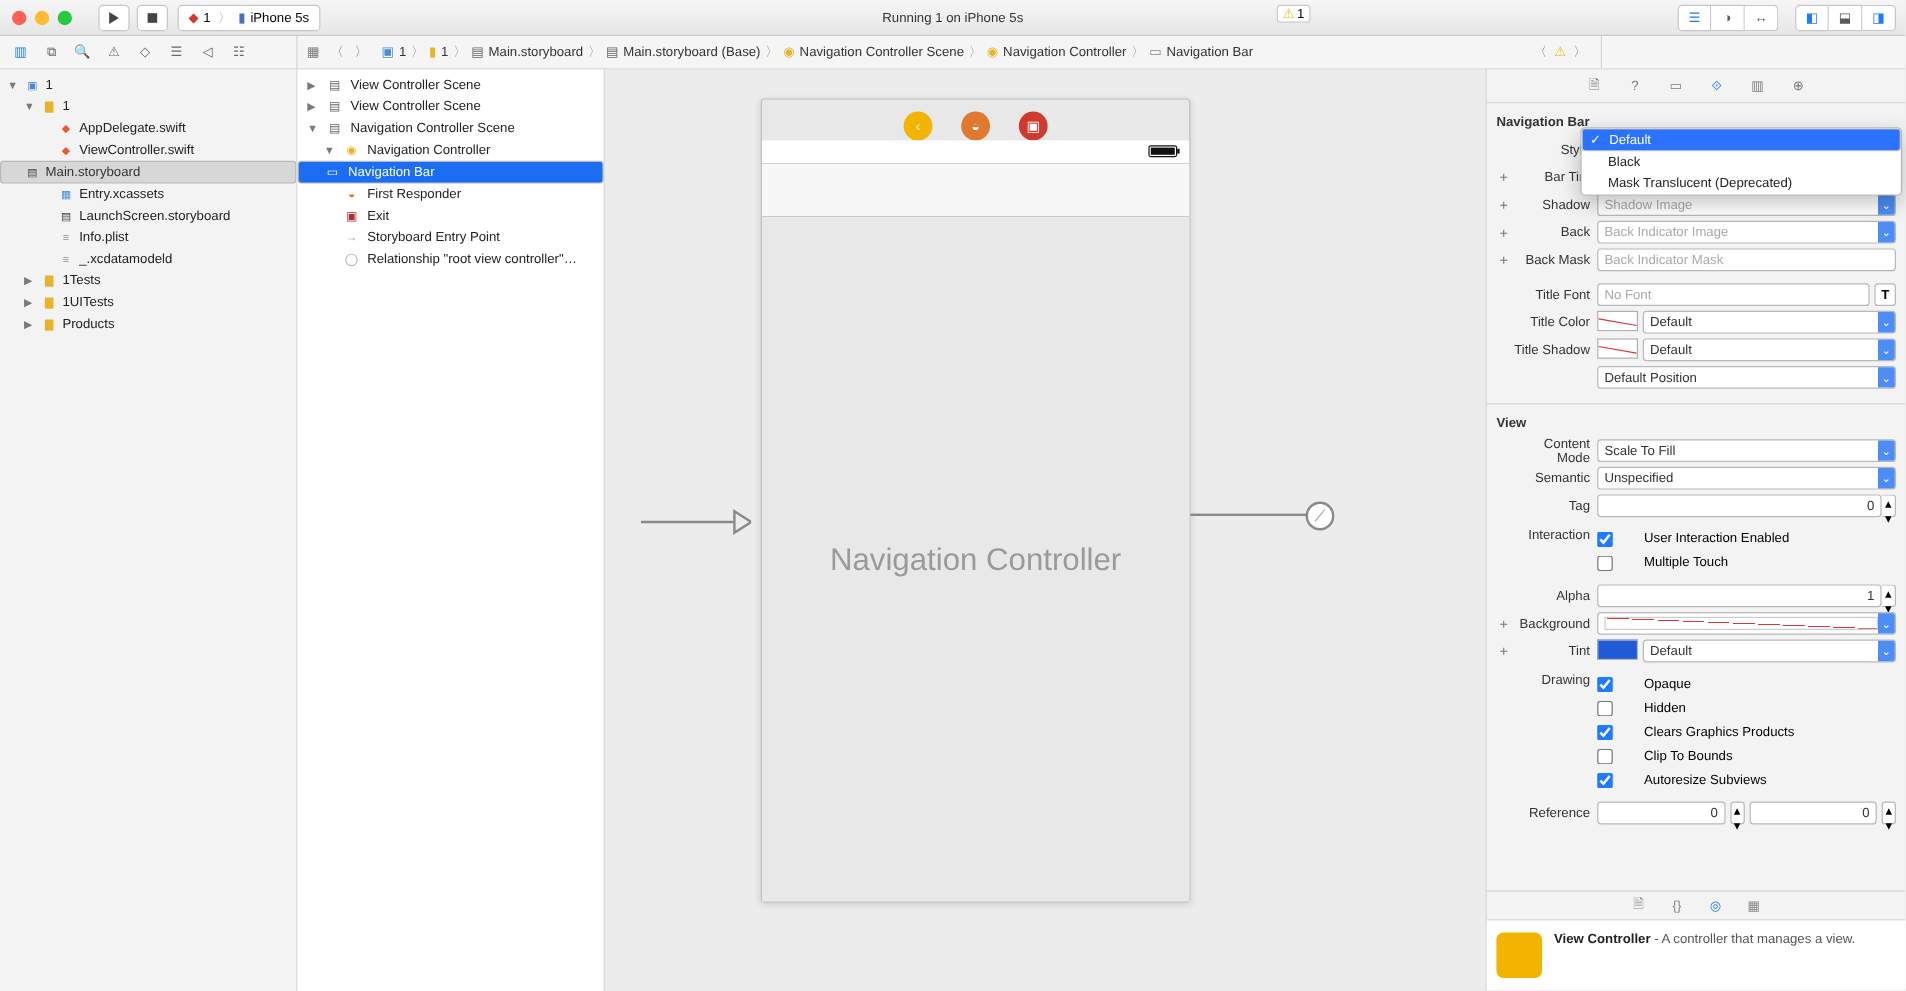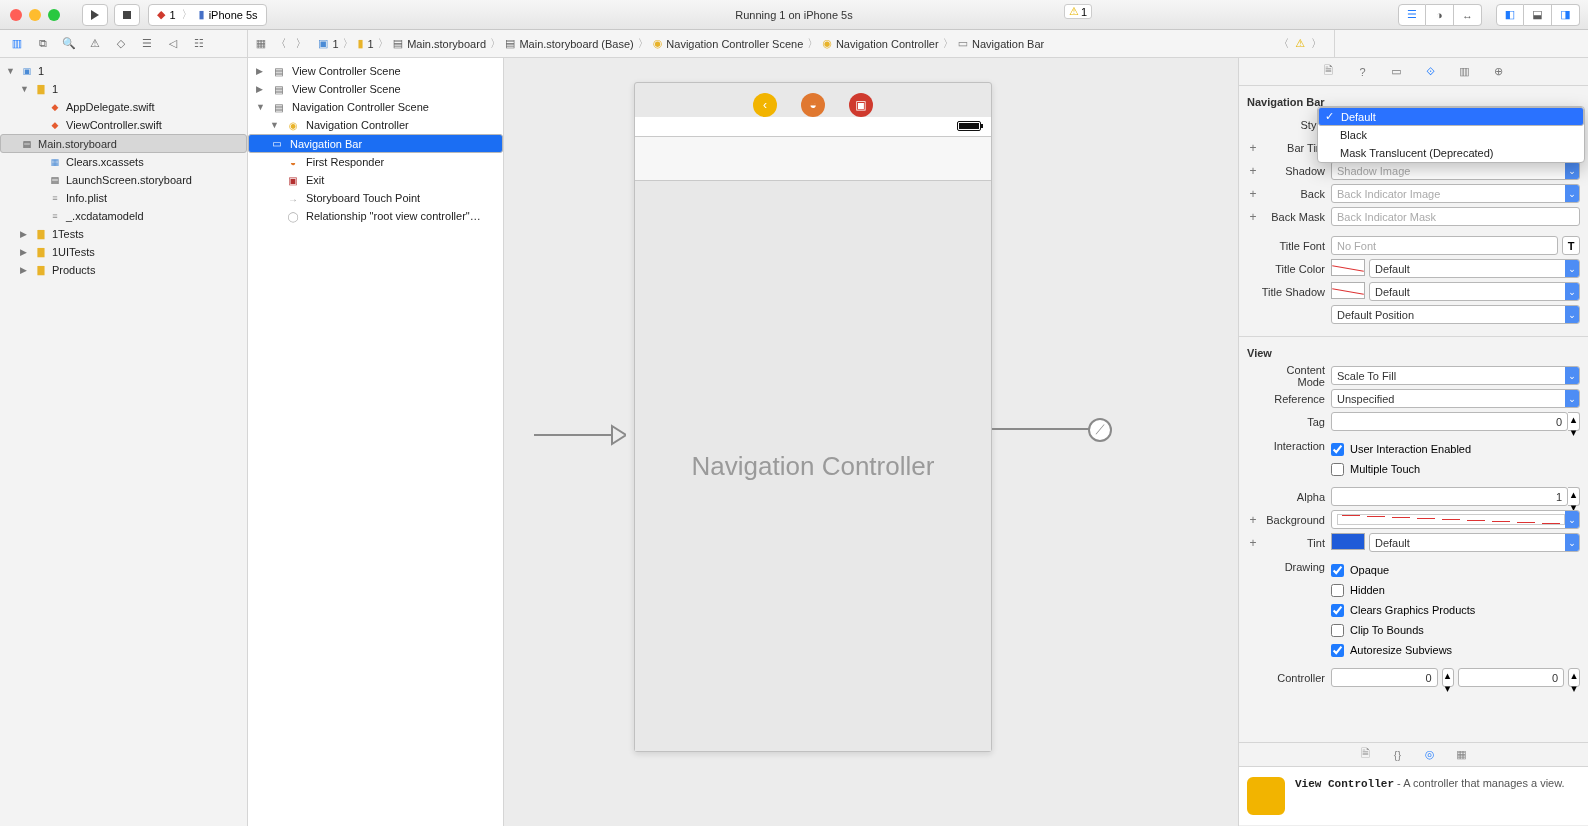--- a/index.html
+++ b/index.html
@@ -87,30 +87,30 @@
 .field-row .lbl { width:72px; text-align:right; color:#333; padding-right:6px; font-size:11px; }
 .field-row .plus { width:12px; color:#777; text-align:center; font-size:12px; }
 .field-row .ctrl { flex:1; display:flex; }
 .sel, .inp { flex:1; height:19px; border:1px solid #b8b8b8; border-radius:3px; background:#fff; display:flex; align-items:center; padding:0 5px; color:#333; position:relative; }
 .sel .caret { margin-left:auto; width:14px; height:17px; background:#4d8df5; border-radius:0 2px 2px 0; display:flex; align-items:center; justify-content:center; color:#fff; font-size:9px; margin-right:-5px; }
 .inp.placeholder { color:#aaa; }
 .swatch { width:34px; height:17px; border:1px solid #b0b0b0; margin-right:4px; position:relative; background:#fff; }
 .swatch .x { position:absolute; inset:0; }
 .swatch .x::before{content:""; position:absolute; left:0; right:0; top:50%; height:1px; background:#d33; transform:rotate(10deg);}
 .swatch.blue{ background:#1f5bd8; }
-.cb-row { display:flex; align-items:center; height:18px; }
+.cb-row { display:flex; align-items:center; height:18px;gap:20px; }
 .cb-row input { margin-right:6px; accent-color:#1f7bff; }
 .lib-tabs { height:24px; border-top:1px solid #d5d5d5; display:flex; align-items:center; justify-content:center; gap:16px; }
 .lib-tabs .lt { color:#888; width:16px; text-align:center;}
 .lib-tabs .lt.active{ color:#1f7bff; }
 .lib { border-top:1px solid #d5d5d5; background:#fff; }
 .lib-item { display:flex; gap:10px; padding:10px 8px; border-bottom:1px solid #eee; align-items:flex-start; }
 .lib-icon { width:38px; height:38px; border:2px dashed #f2b400; border-radius:6px; flex-shrink:0; }
 .lib-icon.solid{ border-style:solid; background:#f2b400; }
-.lib-item .meta .title { font-weight:600; color:#222; display:inline;font-family:Liberation Mono, monospace; }
+.lib-item .meta .title { font-weight:600; color:#222; display:inline; }
 .lib-item .meta .desc { color:#555; display:inline; }
 
 .dropdown { position:absolute; z-index:50; background:#fff; border:1px solid #b8b8b8; border-radius:4px; box-shadow:0 6px 18px rgba(0,0,0,.25); overflow:hidden; }
 .dd-item { padding:3px 20px 3px 22px; position:relative; color:#222; }
 .dd-item.sel { background:#2a72ff; color:#fff; }
 .dd-item.sel::before { content:"✓"; position:absolute; left:6px; }
 </style>
 </head>
 <body>
 
@@ -244,21 +244,21 @@
         <span>ViewController.swift</span>
       </div>
       <div class="nav-row indent2 sel">
         <span class="disclosure"></span>
         <span class="ficon sb">▤</span>
         <span>Main.storyboard</span>
       </div>
       <div class="nav-row indent2">
         <span class="disclosure"></span>
         <span class="ficon assets">▦</span>
-        <span>Clears.xcassets</span>
+        <span>Entry.xcassets</span>
       </div>
       <div class="nav-row indent2">
         <span class="disclosure"></span>
         <span class="ficon sb">▤</span>
         <span>LaunchScreen.storyboard</span>
       </div>
       <div class="nav-row indent2">
         <span class="disclosure"></span>
         <span class="ficon plist">≡</span>
         <span>Info.plist</span>
@@ -318,21 +318,21 @@
           <span>First Responder</span>
         </div>
         <div class="out-row oi-pad1">
           <span class="disclosure"></span>
           <span class="out-icon exit">▣</span>
           <span>Exit</span>
         </div>
         <div class="out-row oi-pad1">
           <span class="disclosure"></span>
           <span class="out-icon entry">→</span>
-          <span>Storyboard Touch Point</span>
+          <span>Storyboard Entry Point</span>
         </div>
         <div class="out-row oi-pad1">
           <span class="disclosure"></span>
           <span class="out-icon rel">◯</span>
           <span>Relationship "root view controller"…</span>
         </div>
       </div>
 
     <div class="canvas">
       <div class="arrow-in">
@@ -485,21 +485,21 @@
           <span class="lbl">Content Mode</span>
         <div class="ctrl">
             <div class="sel">
               <span>Scale To Fill</span>
               <span class="caret">⌄</span>
             </div>
           </div>
         </div>
       <div class="field-row">
           <span class="plus"></span>
-          <span class="lbl">Reference</span>
+          <span class="lbl">Semantic</span>
         <div class="ctrl">
             <div class="sel">
               <span>Unspecified</span>
               <span class="caret">⌄</span>
             </div>
           </div>
         </div>
       <div class="field-row">
           <span class="plus"></span>
           <span class="lbl">Tag</span>
@@ -590,21 +590,21 @@
             <label class="cb-row">
               <input type="checkbox" checked="" style="">
               <span>Autoresize Subviews</span>
             </label>
           </div>
       </div>
 
       <div style="height:6px"></div>
       <div class="field-row">
           <span class="plus"></span>
-          <span class="lbl">Controller</span>
+          <span class="lbl">Reference</span>
         <div class="ctrl" style="gap:4px;">
           <div class="inp" style="justify-content:flex-end">
               <span>0</span>
             </div>
           <div style="width:12px; height:19px; border:1px solid #b8b8b8; border-radius:3px; background:#fff; font-size:8px; display:flex; flex-direction:column;">
               <span style="text-align:center">▴</span>
               <span style="text-align:center">▾</span>
             </div>
           <div class="inp" style="justify-content:flex-end">
               <span>0</span>

